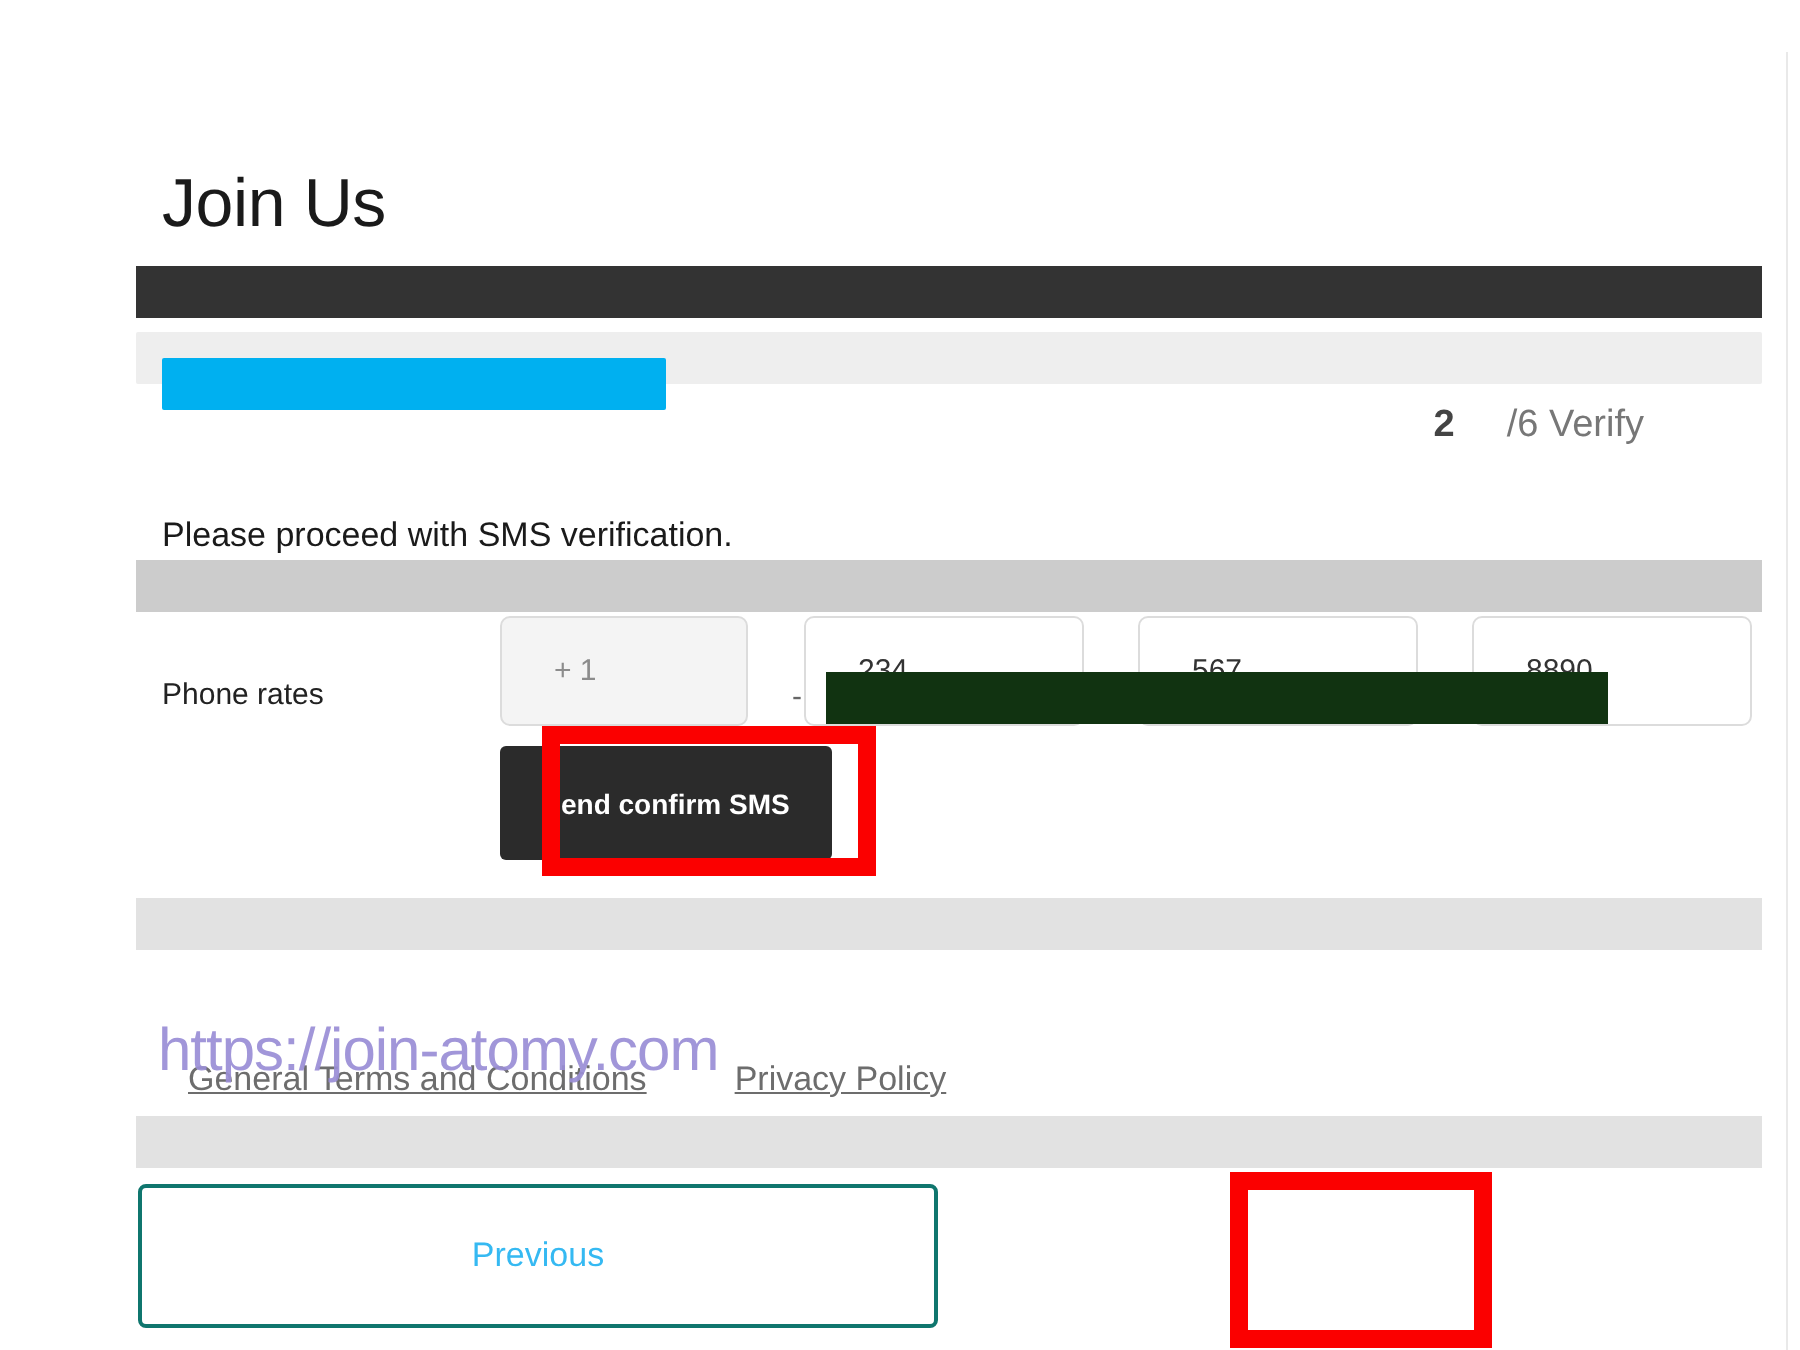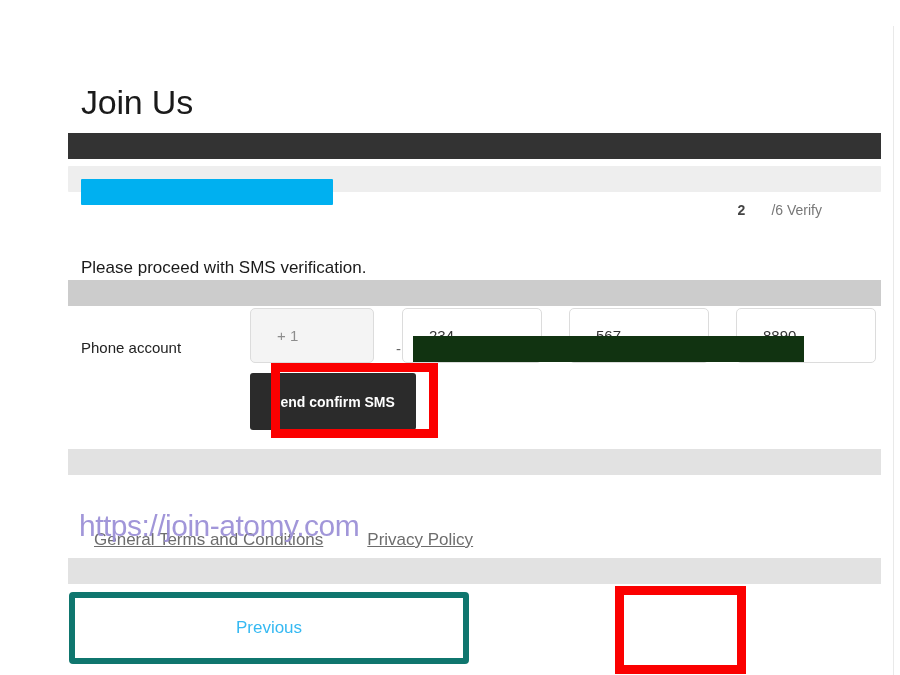--- a/index.html
+++ b/index.html
@@ -59,21 +59,21 @@
     border-radius: 1px;
   }
   .progress-fill {
     height: 100%;
     background: #00b0f0;
     border-radius: 1px;
   }
   .step-label {
     position: absolute;
     right: 45px; top: 163px;
-    font-size: 14px;
+    font-size: 19px;
     color: #777777;
   }
   .step-label .num { color: #444444; font-weight: 700; }
 
   
   .section-heading {
     position: absolute;
     left: 42px; top: 219px;
     font-size: 17px;
     font-weight: 400;
@@ -195,21 +195,21 @@
     width: 813px; height: 1px;
     background: #e2e2e2;
   }
 
   
   .btn-prev {
     position: absolute;
     left: 43px; top: 566px;
     width: 400px; height: 72px;
     background: #ffffff;
-    border: 6px solid #0f766e;
+    border: 2px solid #0f766e;
     border-radius: 4px;
     color: #35b9f2;
     font-size: 17px;
     font-family: "Liberation Sans", sans-serif;
     cursor: pointer;
   }
   .btn-next {
     position: absolute;
     left: 455px; top: 566px;
     width: 400px; height: 72px;
@@ -242,21 +242,21 @@
     <div class="title-rule"></div>
 
     <div class="progress-track">
       <div class="progress-fill" id="progress-fill" style="width: 32%; background: rgb(0, 176, 240);"></div>
     </div>
     <div class="step-label"><span class="num">2</span><span>/6 Verify</span></div>
 
     <div class="section-heading">Please proceed with SMS verification.</div>
     <div class="rule-under-heading"></div>
 
-    <div class="field-label">Phone account</div>
+    <div class="field-label">Phone rates</div>
 
     <div class="pf" id="pf-country">+ 1</div>
     <div class="dash">-</div>
     <div class="pf" id="pf-a">234</div>
     <div class="pf" id="pf-b">567</div>
     <div class="pf" id="pf-c">8890</div>
 
     <div class="redaction" style="background: rgb(17, 51, 17);"></div>
 
     <button class="btn-sms">Send confirm SMS</button>

